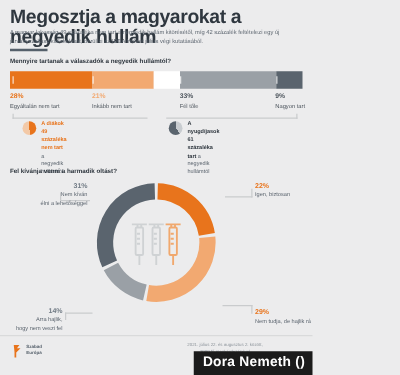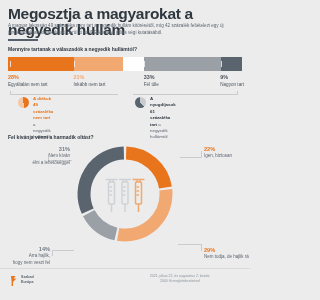--- a/index.html
+++ b/index.html
@@ -239,13 +239,14 @@
     <div class="ltxt">
       <div>Szabad</div>
       <div>Európa</div>
     </div>
   </div>
   <div class="source">
     <div>2021. július 22. és augusztus 2. között,</div>
     <div>2000 fő megkérdezésével</div>
   </div>
 
+  <div class="watermark">Dora Nemeth ()</div>
 </div>
 
 </body></html>

